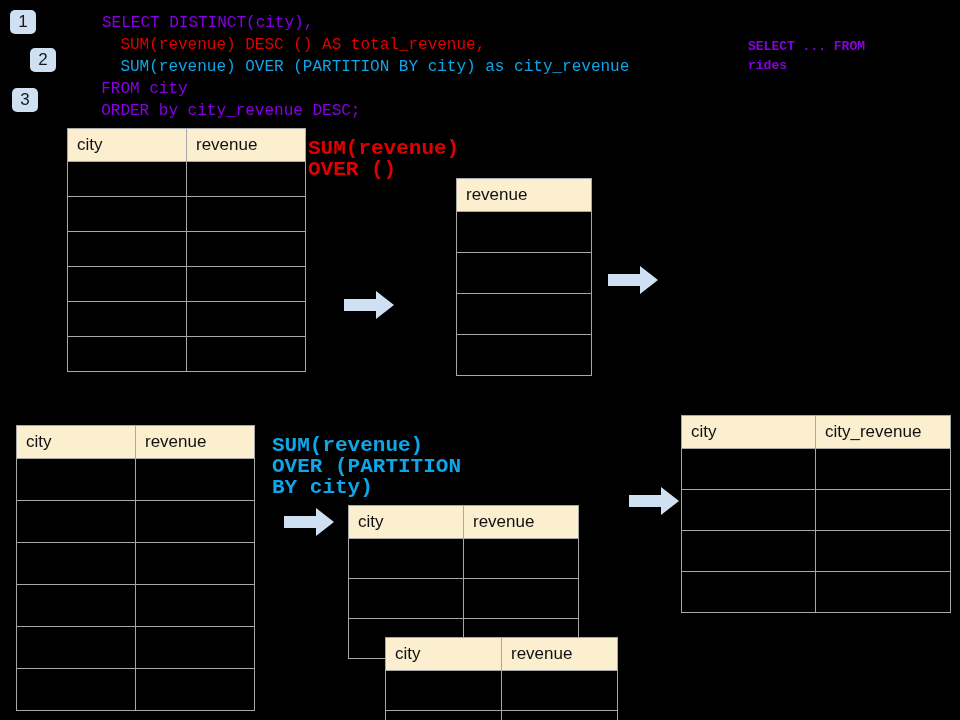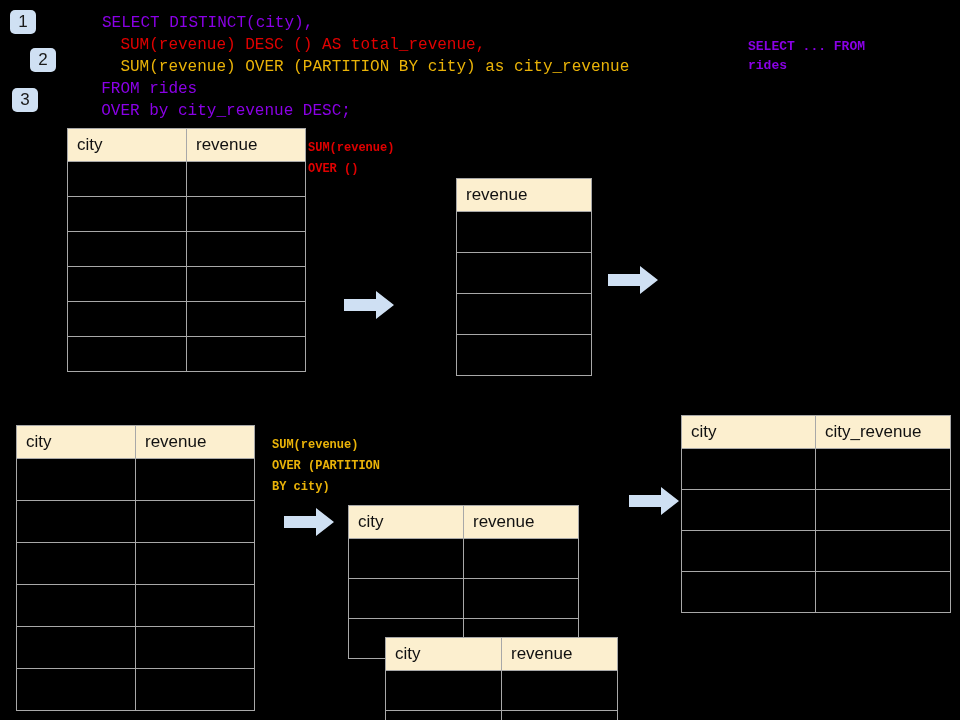--- a/index.html
+++ b/index.html
@@ -34,26 +34,26 @@
   .code {
     position: absolute;
     font-family: "Liberation Mono", monospace;
     font-size: 16px;
     line-height: 22px;
     white-space: pre;
     letter-spacing: 0px;
   }
   .c-purple { color: #8a00e6; }
   .c-red    { color: #e00000; }
-  .c-green  { color: #eab308; }
+  .c-green  { color: #0ea5e9; }
 
   .note {
     position: absolute;
     font-family: "Liberation Mono", monospace;
-    font-size: 12px;
+    font-size: 21px;
     line-height: 21px;
     white-space: pre;
     font-weight: bold;
   }
   .note-sm {
     position: absolute;
     font-family: "Liberation Mono", monospace;
     font-size: 13px;
     line-height: 19px;
     white-space: pre;
@@ -95,22 +95,22 @@
 
 <div id="canvas">
 
   <div class="badge" style="left:10px; top:10px;">1</div>
   <div class="badge" style="left:30px; top:48px;">2</div>
   <div class="badge" style="left:12px; top:88px;">3</div>
 
   <div class="code c-purple" style="left:82px; top:12px;margin-left:20px;">SELECT DISTINCT(city),</div>
   <div class="code c-red" style="left:82px; top:34px;">    SUM(revenue) DESC () AS total_revenue,</div>
   <div class="code c-green" style="left:82px; top:56px;">    SUM(revenue) OVER (PARTITION BY city) as city_revenue</div>
-  <div class="code c-purple" style="left:82px; top:78px;">  FROM rides</div>
-  <div class="code c-purple" style="left:82px; top:100px;">  OVER by city_revenue DESC;</div>
+  <div class="code c-purple" style="left:82px; top:78px;">  FROM city</div>
+  <div class="code c-purple" style="left:82px; top:100px;">  ORDER by city_revenue DESC;</div>
 
   <div class="note-sm" style="left:748px; top:37px;">SELECT ... FROM
 rides</div>
 
   <div class="note c-red" style="left:308px; top:138px;">SUM(revenue)
 OVER ()</div>
 
   <div class="note c-green" style="left:272px; top:435px;">SUM(revenue)
 OVER (PARTITION
 BY city)</div>

